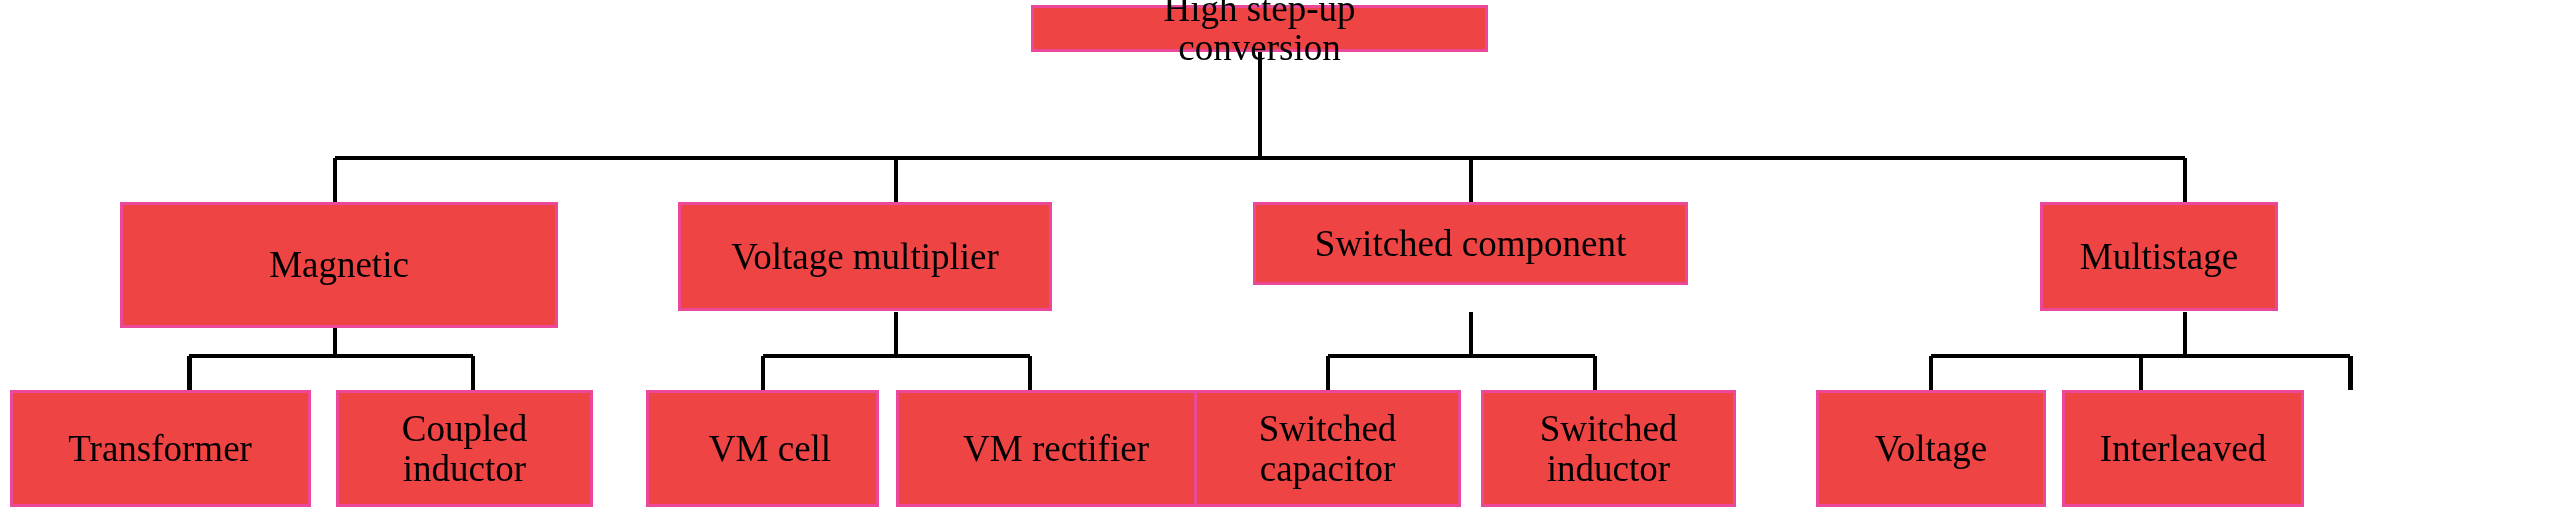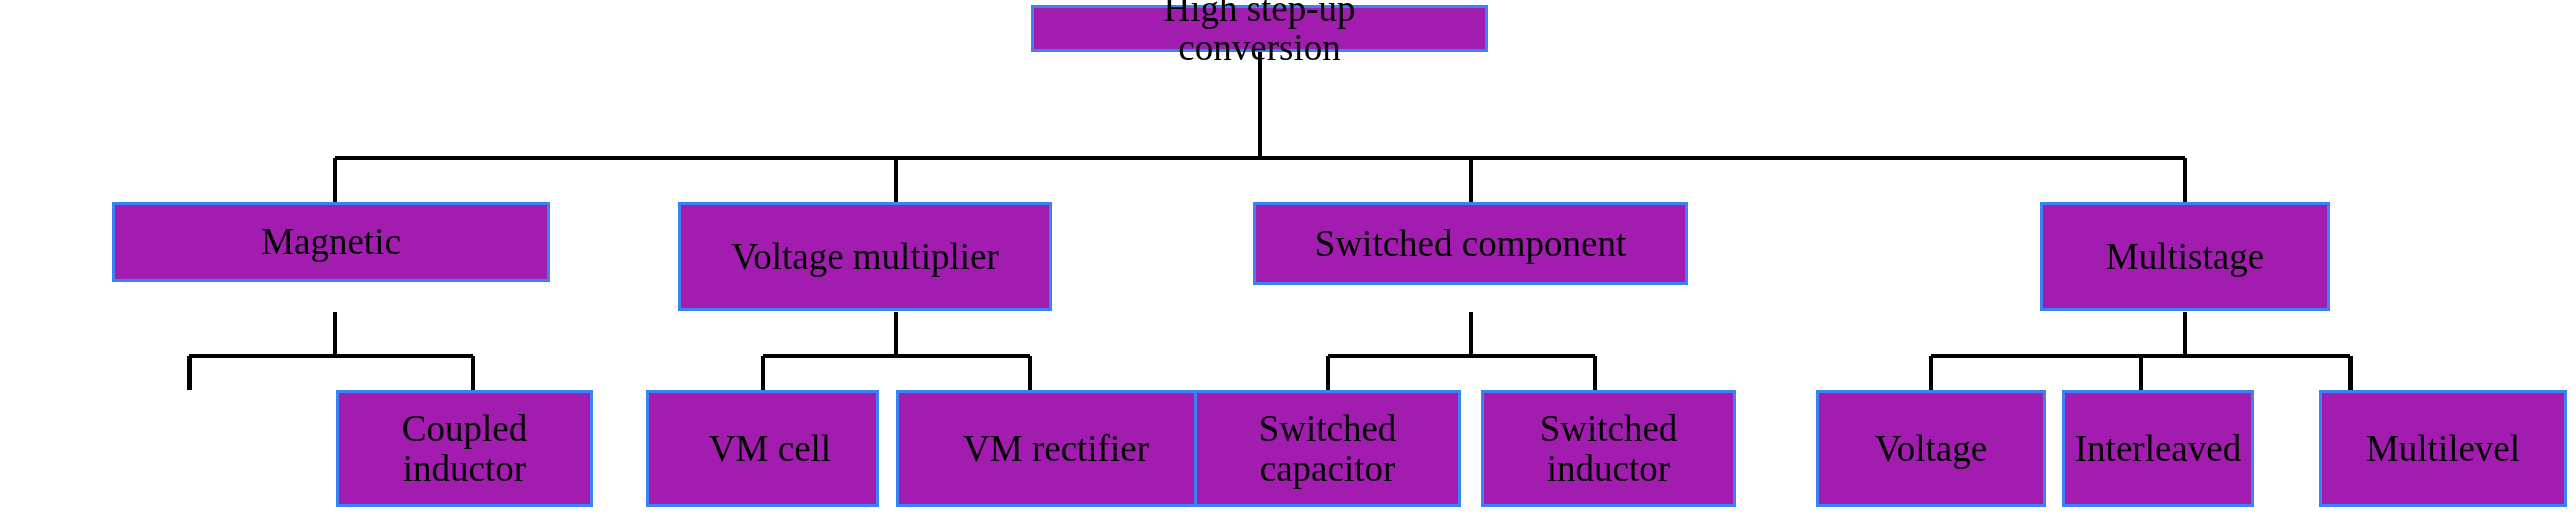--- a/index.html
+++ b/index.html
@@ -11,22 +11,22 @@
     position: relative;
     width: 2576px;
     height: 524px;
     background: #ffffff;
     font-family: "Liberation Serif", "DejaVu Serif", serif;
     overflow: hidden;
   }
   .node-box {
     position: absolute;
     box-sizing: border-box;
-    border: 3px solid #3b82f6;
-    background: #a21caf;
+    border: 3px solid #ec4899;
+    background: #ef4444;
     display: flex;
     align-items: center;
     justify-content: center;
     text-align: center;
     color: #000000;
   }
   .node-label {
     display: block;
     line-height: 1.06;
     white-space: pre-line;
@@ -86,36 +86,39 @@
     <path class="conn" d="M 3210 592 L 3210 648"></path>
     <path class="conn" d="M 3560 592 L 3560 648"></path>
     <path class="conn" d="M 3908 592 L 3908 648"></path>
   </svg>
 
   <div class="node-box lvl0" style="left:1031px; top:4.8px; width:457px; height:47px;">
     <span class="node-label">High step-up
 conversion</span>
   </div>
 
-  <div class="node-box lvl1" style="left:112px; top:202px; width:438px; height:80px;">
+  <div class="node-box lvl1" style="left:120px; top:202px; width:438px; height:126px;">
     <span class="node-label">Magnetic</span>
   </div>
 
   <div class="node-box lvl1" style="left:678px; top:202px; width:374px; height:109px;">
     <span class="node-label">Voltage multiplier</span>
   </div>
 
   <div class="node-box lvl1" style="left:1253px; top:202px; width:435px; height:83px;">
     <span class="node-label">Switched component</span>
   </div>
 
-  <div class="node-box lvl1" style="left:2040px; top:202px; width:290px; height:109px;">
+  <div class="node-box lvl1" style="left:2040px; top:202px; width:238px; height:109px;">
     <span class="node-label">Multistage</span>
   </div>
 
+  <div class="node-box lvl2" style="left:9.6px; top:390px; width:301px; height:117px;">
+    <span class="node-label">Transformer</span>
+  </div>
 
   <div class="node-box lvl2" style="left:336px; top:390px; width:257px; height:117px;text-align:center;">
     <span class="node-label">Coupled
 inductor</span>
   </div>
 
   <div class="node-box lvl2" style="left:646px; top:390px; width:233px; height:117px;padding-left:15px;">
     <span class="node-label">VM cell</span>
   </div>
 
@@ -130,22 +133,19 @@
 
   <div class="node-box lvl2" style="left:1481px; top:390px; width:255px; height:117px;">
     <span class="node-label">Switched
 inductor</span>
   </div>
 
   <div class="node-box lvl2" style="left:1816px; top:390px; width:230px; height:117px;">
     <span class="node-label">Voltage</span>
   </div>
 
-  <div class="node-box lvl2" style="left:2062px; top:390px; width:192px; height:117px;">
+  <div class="node-box lvl2" style="left:2062px; top:390px; width:242px; height:117px;">
     <span class="node-label">Interleaved</span>
   </div>
 
-  <div class="node-box lvl2" style="left:2319px; top:390px; width:248px; height:117px;">
-    <span class="node-label">Multilevel</span>
-  </div>
 
 </div>
 
 
 </body></html>

